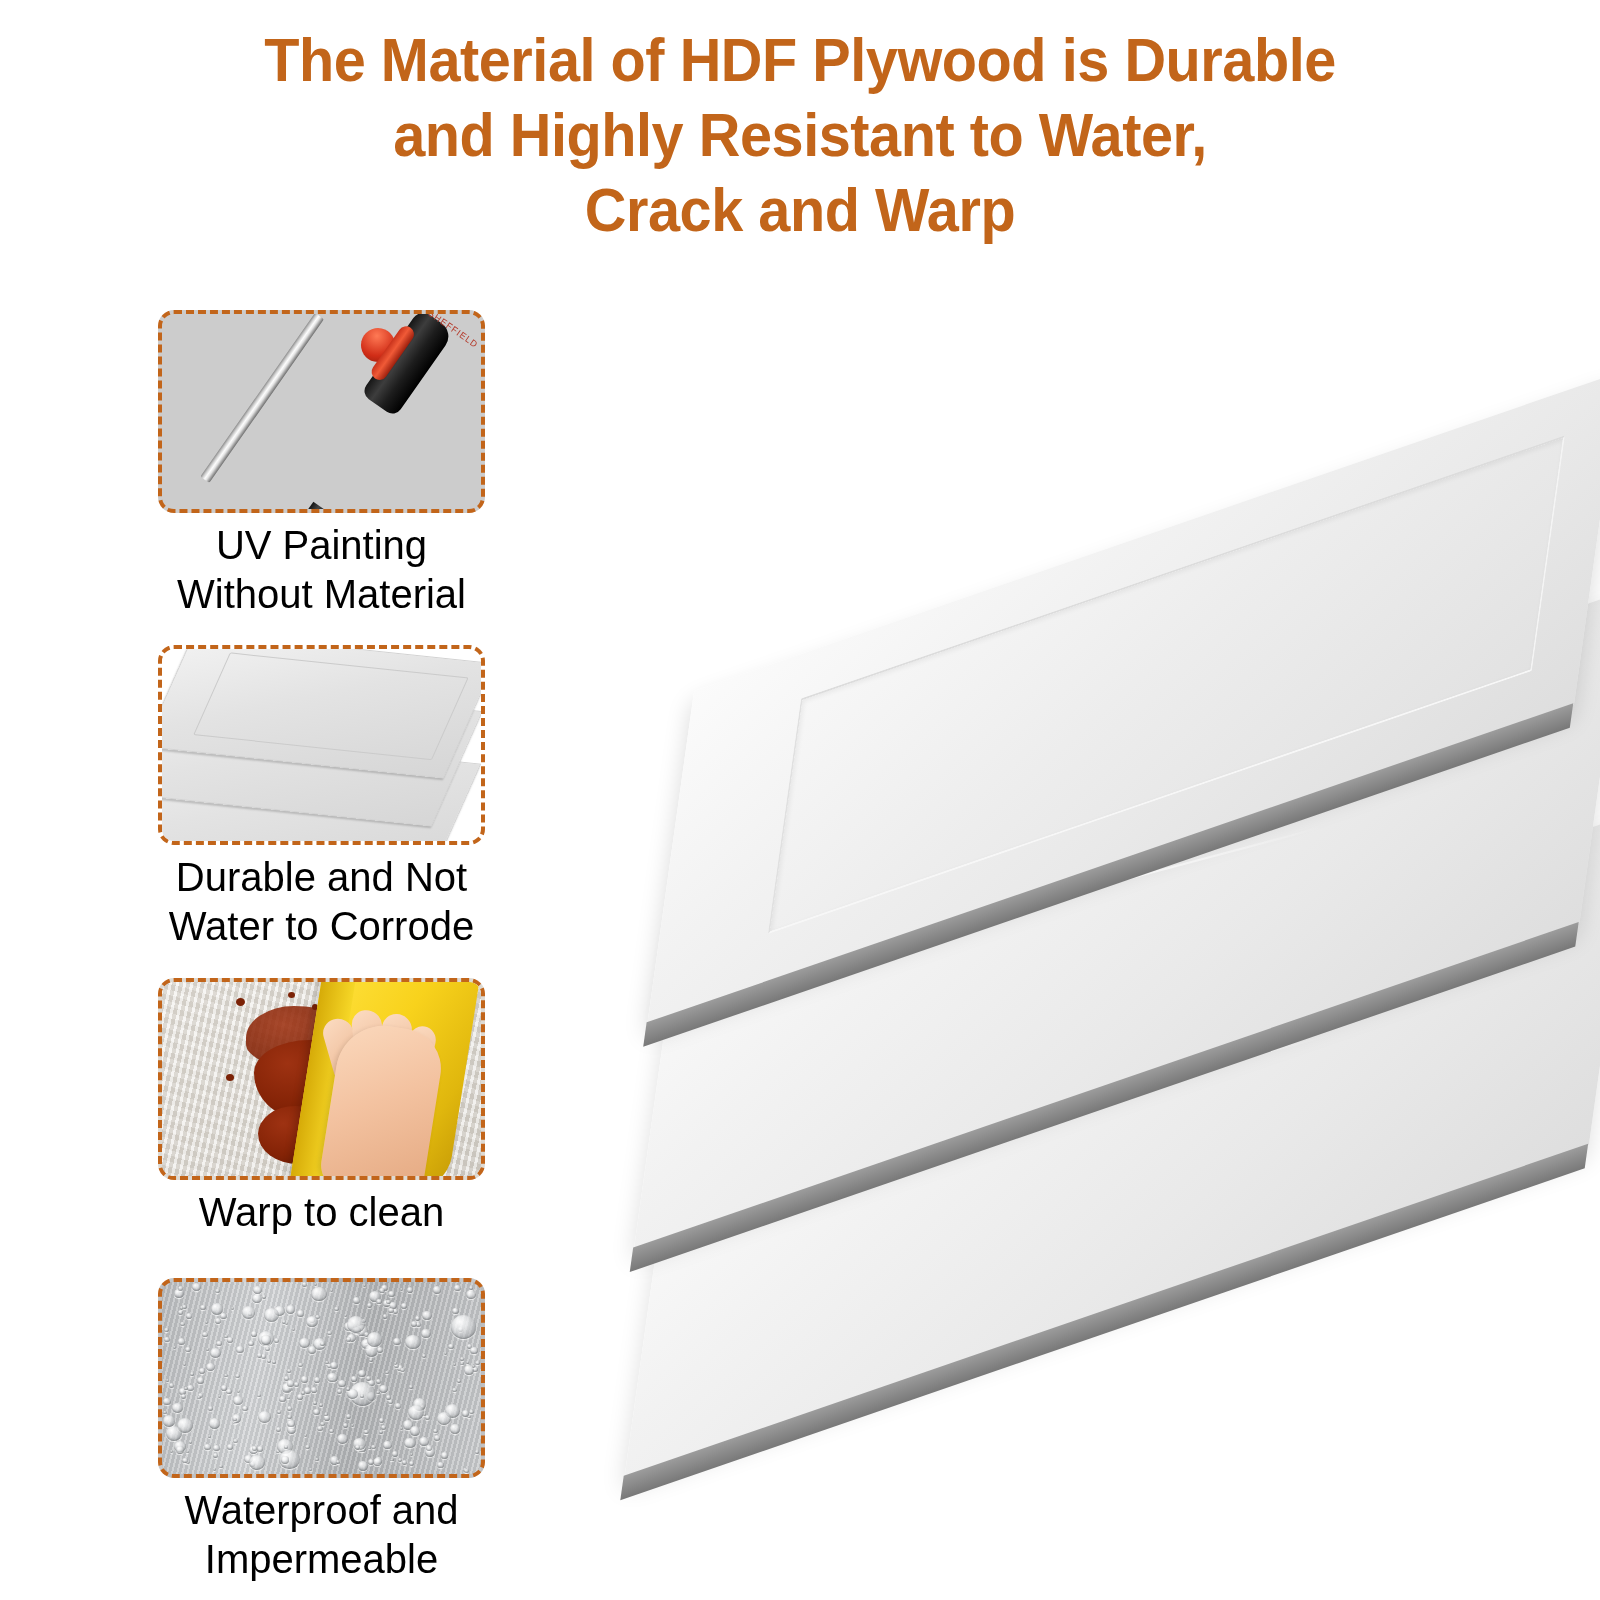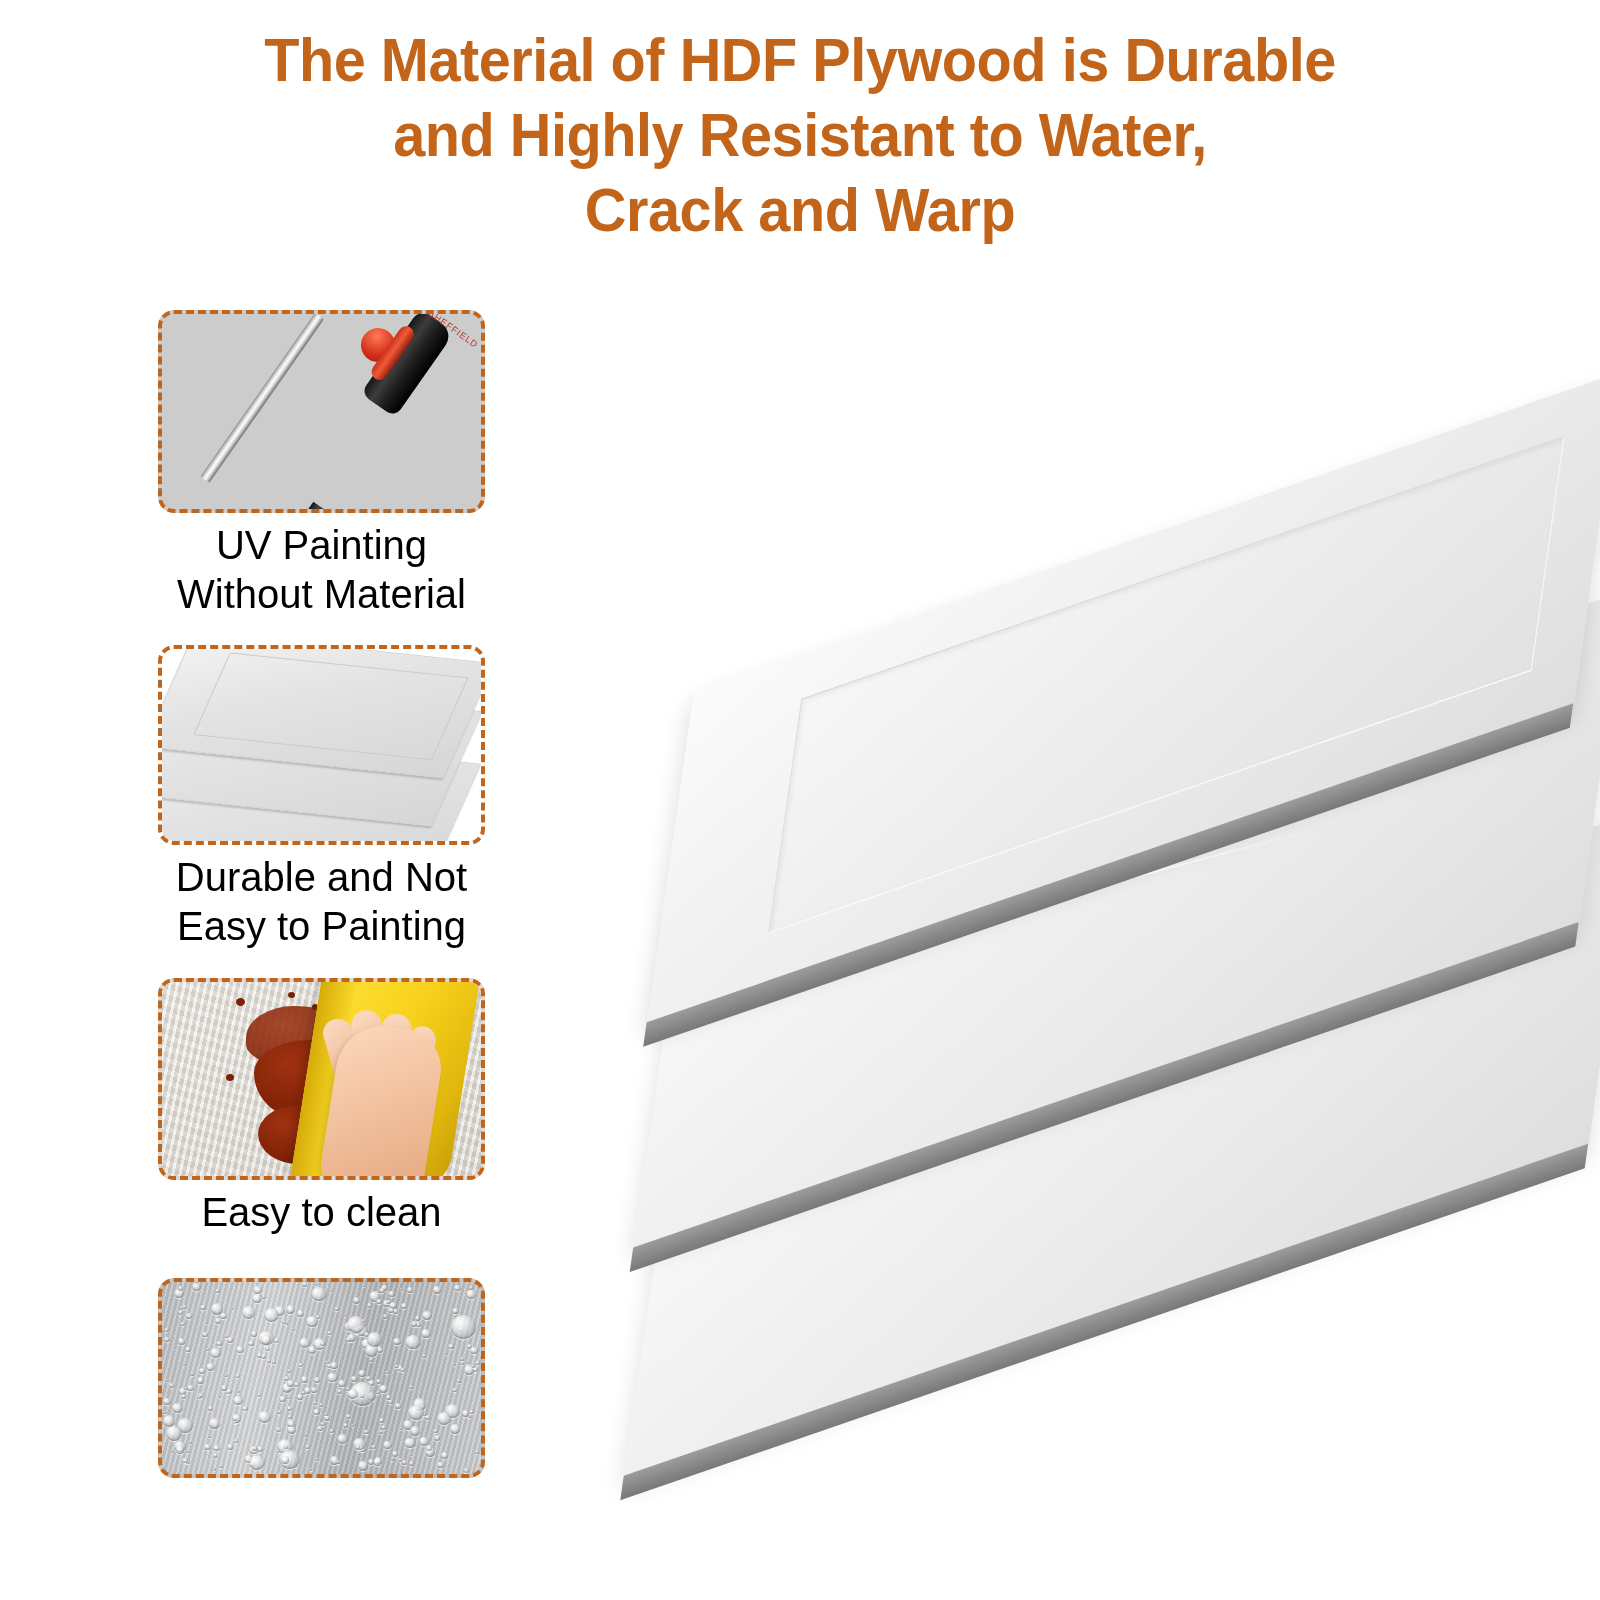--- a/index.html
+++ b/index.html
@@ -296,21 +296,21 @@
 
   <div class="feature" style="top:645px;">
     <div class="feature-box" id="box-durable">
       <div class="mini-panel" id="mini-c"></div>
       <div class="mini-panel" id="mini-b"></div>
       <div class="mini-panel" id="mini-a">
         <div class="mini-inset"></div>
       </div>
     </div>
     <div class="feature-caption">Durable and Not
-Easy to Painting</div>
+Water to Corrode</div>
   </div>
 
   <div class="feature" style="top:978px;">
     <div class="feature-box" id="box-clean">
       <div class="wall-tex"></div>
       <div class="stain" id="stain-top"></div>
       <div class="stain" id="stain-mid"></div>
       <div class="stain" id="stain-low"></div>
       <div class="splat" style="width:9px;height:8px;left:74px;top:16px;"></div>
       <div class="splat" style="width:7px;height:6px;left:126px;top:10px;"></div>
@@ -320,21 +320,21 @@
       <div class="splat" style="width:7px;height:7px;left:142px;top:170px;"></div>
       <div class="cloth">
         <div class="cloth-fold"></div>
       </div>
       <div class="finger" id="fing-1"></div>
       <div class="finger" id="fing-2"></div>
       <div class="finger" id="fing-3"></div>
       <div class="finger" id="fing-4"></div>
       <div class="hand"></div>
     </div>
-    <div class="feature-caption">Easy to clean</div>
+    <div class="feature-caption">Warp to clean</div>
   </div>
 
   <div class="feature" style="top:1278px;">
     <div class="feature-box" id="box-water">
       <div class="metal-tex"></div>
       <div id="droplets">
           <div class="drop" style="width: 10.2px; height: 9.5px; left: 263.2px; top: 165px;"></div>
           <div class="drop" style="width: 3.7px; height: 3.5px; left: 223.2px; top: 88.7px;"></div>
           <div class="drop" style="width: 5.2px; height: 4.9px; left: 180.5px; top: 141.1px;"></div>
           <div class="drop" style="width: 8.9px; height: 8.3px; left: 30.2px; top: 0.8px;"></div>
@@ -629,20 +629,22 @@
           <div class="drop" style="width: 7px; height: 6.5px; left: 300.4px; top: 128.3px;"></div>
           <div class="drop" style="width: 5.5px; height: 5.2px; left: 2.4px; top: 54.5px;"></div>
           <div class="drop" style="width: 4.8px; height: 4.4px; left: 184.4px; top: 132.2px;"></div>
           <div class="drop" style="width: 6.4px; height: 6px; left: 188.9px; top: 93.5px;"></div>
           <div class="drop" style="width: 3px; height: 2.8px; left: 43.3px; top: 38.9px;"></div>
           <div class="drop" style="width: 4.3px; height: 4px; left: 306.6px; top: 3.5px;"></div>
           <div class="drop" style="width: 6.8px; height: 6.3px; left: 205.5px; top: 176.7px;"></div>
           <div class="drop" style="width: 4.5px; height: 4.2px; left: 312.9px; top: 168.2px;"></div>
         </div>
     </div>
+    <div class="feature-caption">Waterproof and
+Impermeable</div>
   </div>
 
   <div id="product">
 
     <div class="panel" id="panel-3">
       <div class="panel-face"></div>
       <div class="panel-edge-l" style="left:-1px;top:298px;width:1020px;height:22px;"></div>
       <div class="panel-scratch" style="left:300px;top:96px;width:420px;transform:rotate(4deg);"></div>
     </div>
 

